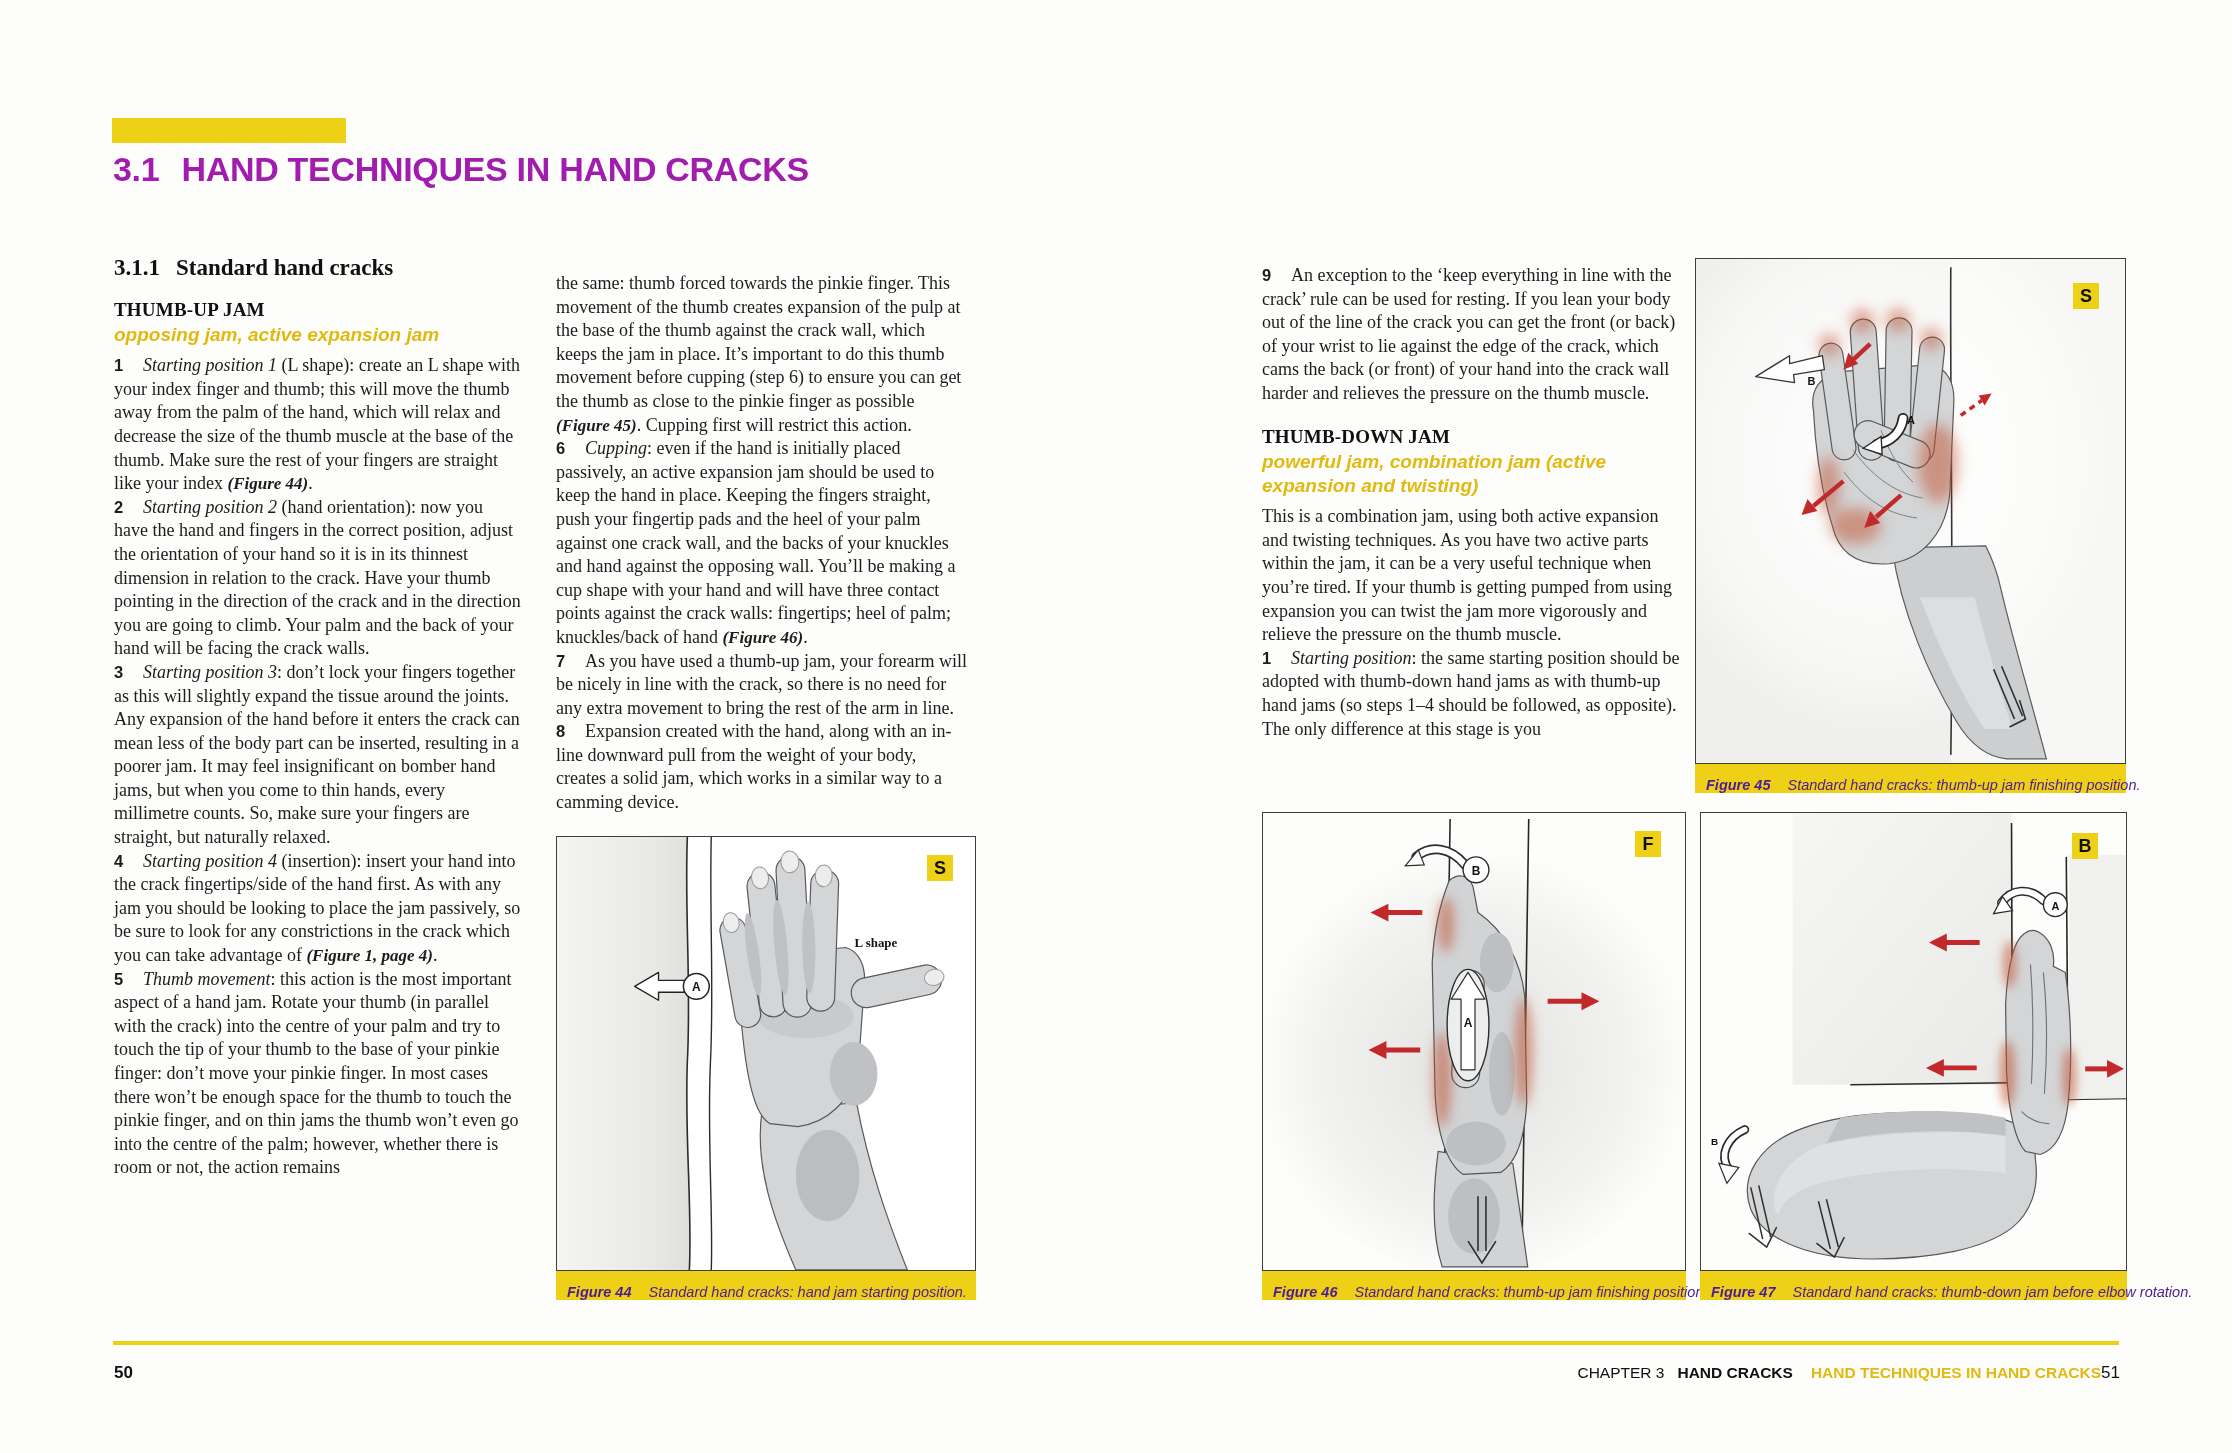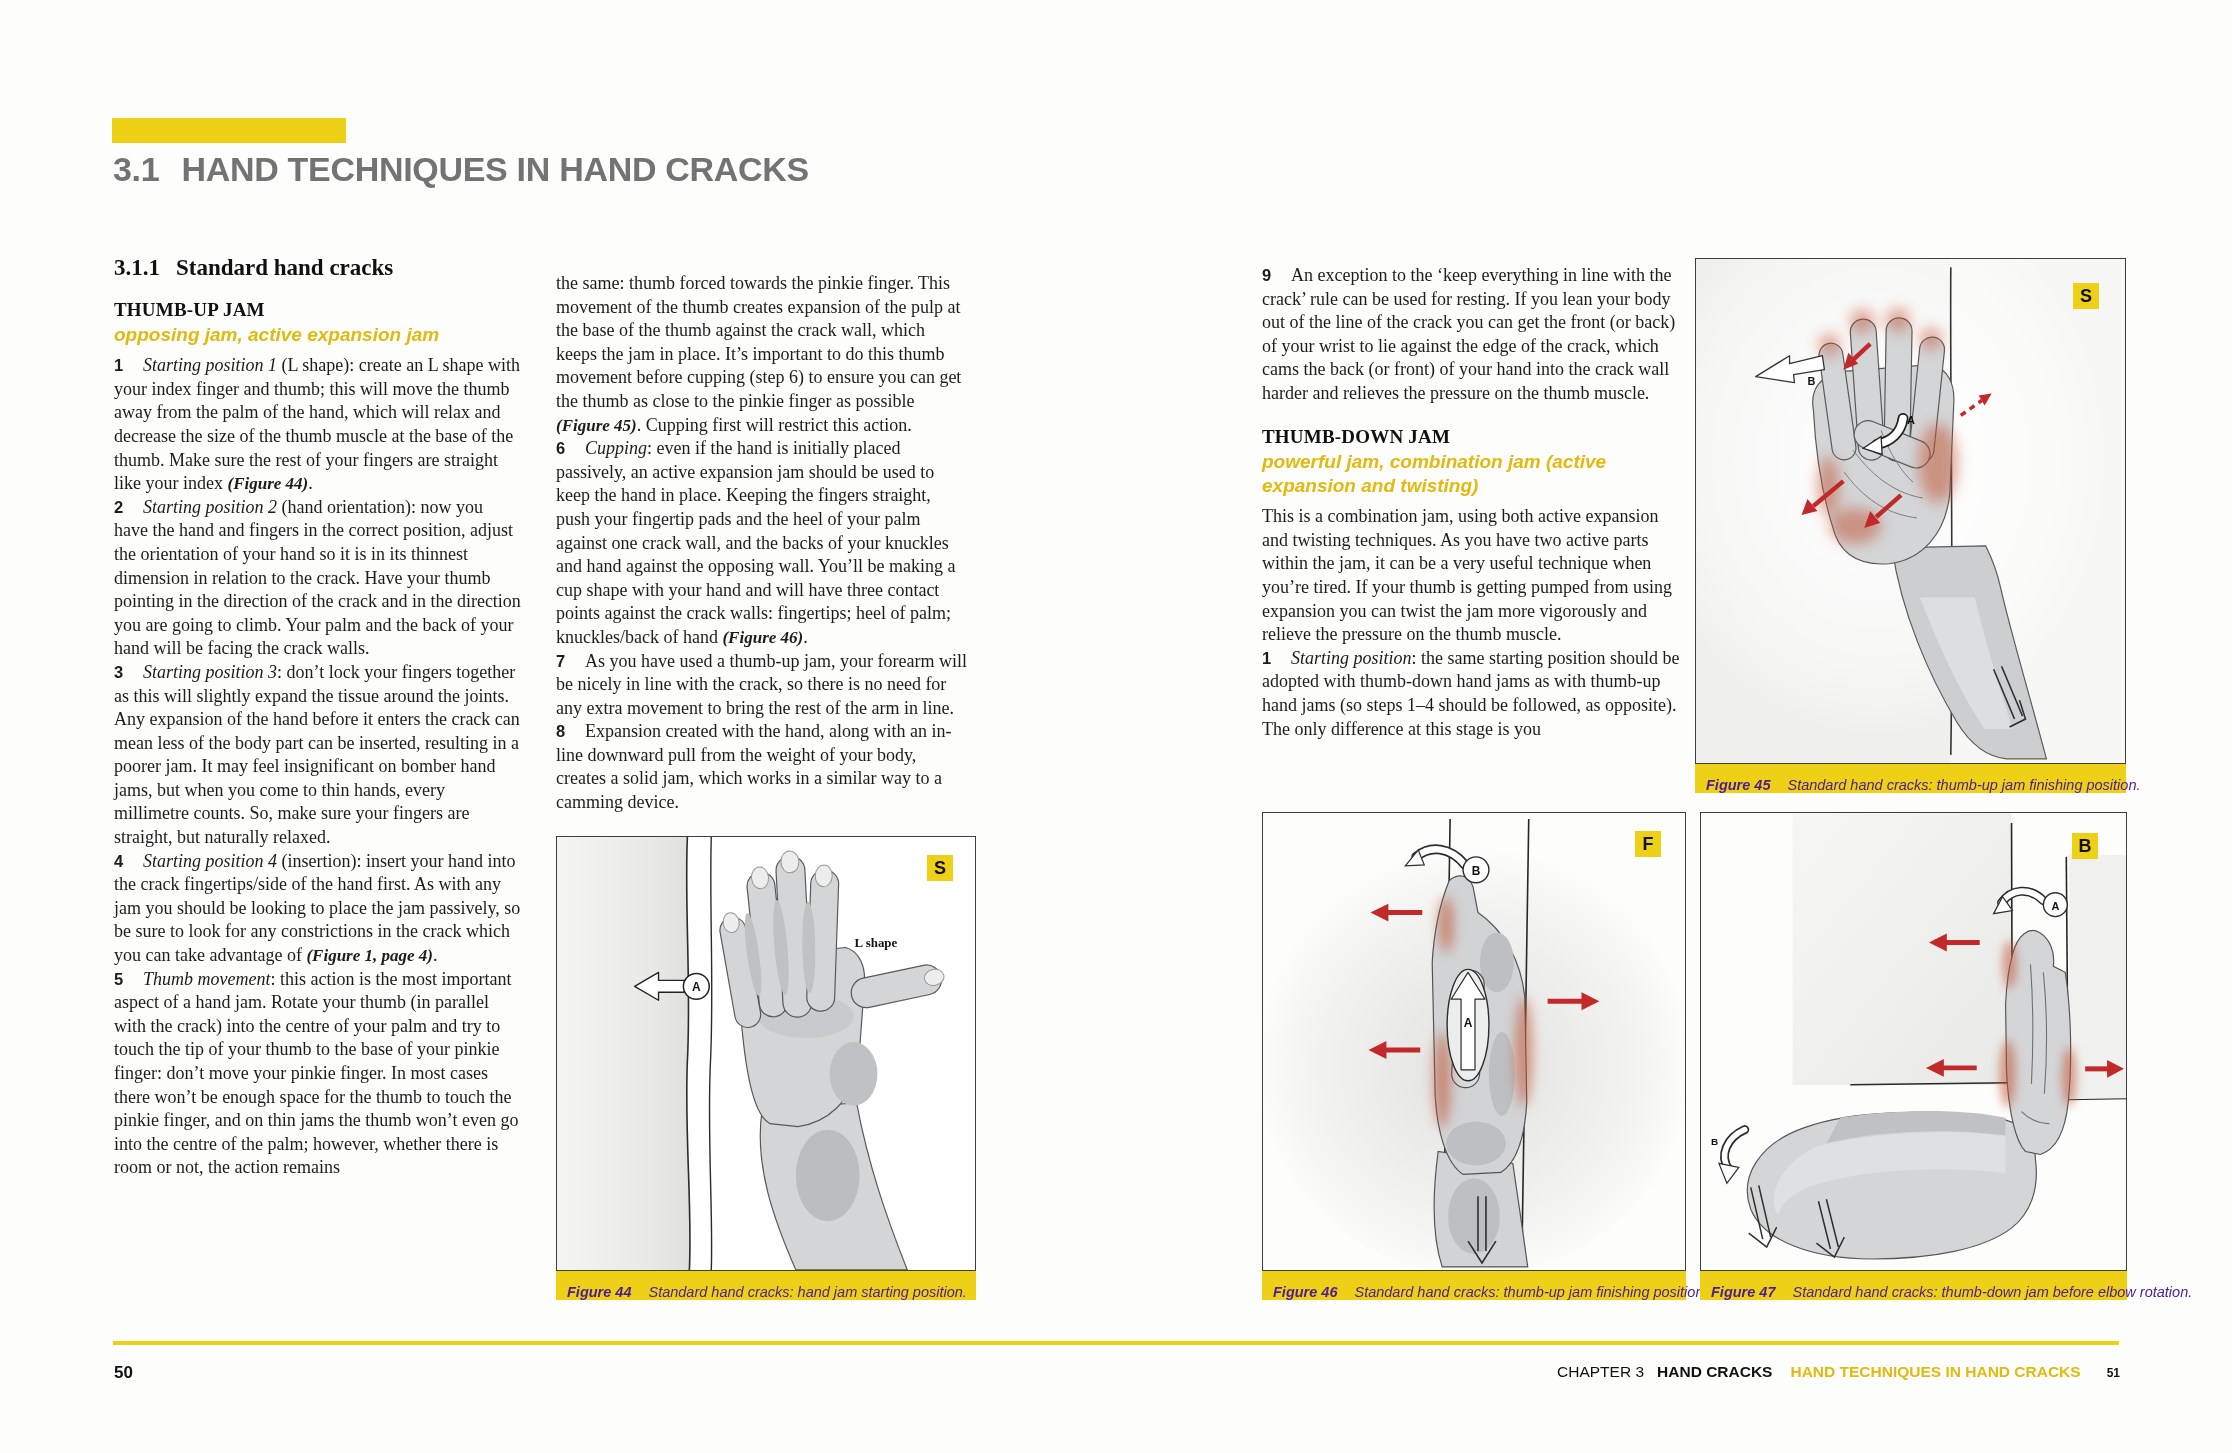--- a/index.html
+++ b/index.html
@@ -8,21 +8,21 @@
     --arrow-red:#c2292b;
   }
   html,body{margin:0;padding:0;background:#ffffff;}
   .page{position:relative;width:2232px;height:1453px;background:#fdfdfc;
         font-family:"Liberation Serif",serif;color:#1c1c1c;overflow:hidden;}
   .abs{position:absolute;}
 
   
   .accent-bar{left:112px;top:118px;width:234px;height:25px;background:var(--accent-yellow);}
   .main-title{left:113px;top:150px;margin:0;font-family:"Liberation Sans",sans-serif;
-              font-size:34px;font-weight:700;color:#737373;letter-spacing:-0.3px;white-space:nowrap;}
+              font-size:34px;font-weight:700;color:#a21caf;letter-spacing:-0.3px;white-space:nowrap;}
   .main-title .sec-num{margin-right:22px;}
 
   
   .col{position:absolute;font-size:18px;line-height:23.6px;}
   .col p{margin:0;}
   .seg-n{font-style:normal;}
   .seg-i{font-style:italic;}
   .seg-bi{font-weight:700;font-style:italic;font-size:17px;}
   .seg-num{display:inline-block;min-width:29px;font-family:"Liberation Sans",sans-serif;
            font-weight:700;font-style:normal;font-size:16.5px;}
@@ -50,21 +50,21 @@
 
   
   .footer-rule{left:113px;top:1341px;width:2006px;height:4px;background:var(--accent-yellow);}
   .footer-left{left:114px;top:1363px;font-family:"Liberation Sans",sans-serif;
                font-weight:700;font-size:17px;color:#101010;}
   .footer-right{left:1100px;top:1363px;width:1020px;display:flex;justify-content:flex-end;
                 align-items:baseline;font-family:"Liberation Sans",sans-serif;font-size:15.5px;color:#101010;}
   .footer-right .chapter-label{font-weight:400;margin-right:13px;}
   .footer-right .chapter-name{font-weight:700;margin-right:18px;}
   .footer-right .running-section{font-weight:700;color:var(--accent-yellow-text);}
-  .footer-right .pagenum{font-weight:700;font-size:12px;margin-left:26px;}
+  .footer-right .pagenum{font-weight:400;font-size:17px;}
 </style>
 </head>
 <body>
 
 <div class="page">
 
   <div class="abs accent-bar"></div>
   <h1 class="abs main-title">
     <span class="sec-num">3.1</span><span>HAND TECHNIQUES IN HAND CRACKS</span>
   </h1>

